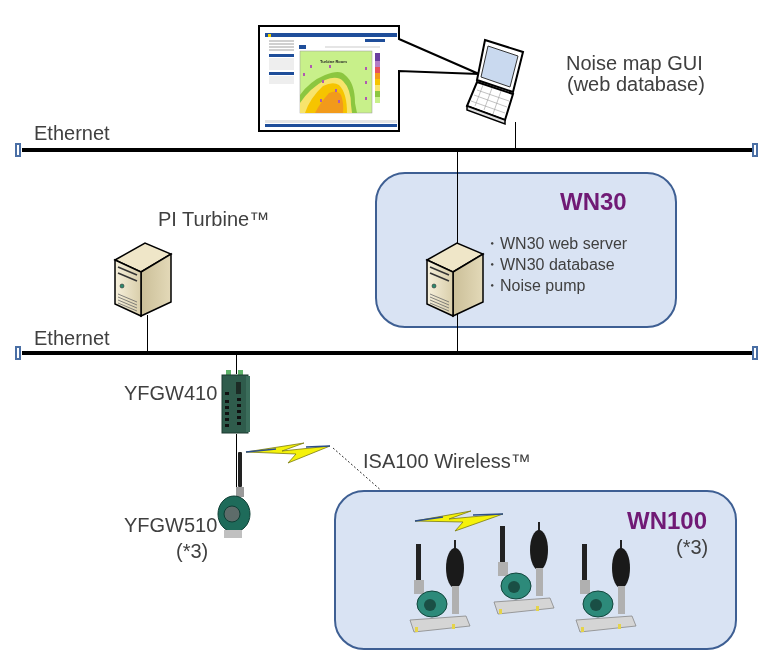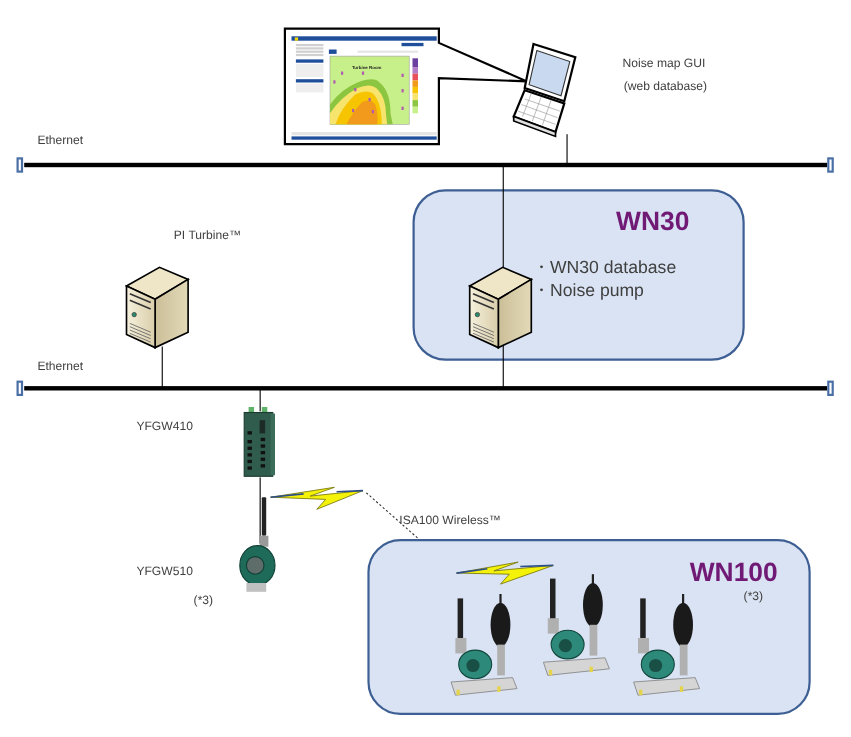--- a/index.html
+++ b/index.html
@@ -1,19 +1,19 @@
 <!DOCTYPE html>
 <html><head>
 <meta charset="utf-8">
 <style>
   html, body { margin: 0; padding: 0; background: #ffffff; }
   body { width: 774px; height: 670px; position: relative; overflow: hidden;
          font-family: "Liberation Sans", "DejaVu Sans", sans-serif; color: #404040; }
   .abs { position: absolute; }
-  .label { font-size: 11px; color: #404040; white-space: nowrap; line-height: 1; }
+  .label { font-size: 20px; color: #404040; white-space: nowrap; line-height: 1; }
   .title-bold { font-weight: bold; color: #701a75; font-size: 24px; line-height: 1; }
   .bus { position: absolute; height: 4px; background: #000; }
   .bus-end { position: absolute; width: 6px; height: 14px; border: 2px solid #4a6fa5; background: #fff; box-sizing: border-box; }
   .vline { position: absolute; width: 1px; background: #000; }
   .group-box { position: absolute; background: #d9e3f3; border: 2px solid #3e5f93; border-radius: 30px; box-sizing: border-box; }
   .bullet-list { list-style: none; margin: 0; padding: 0; font-size: 16px; color: #404040; }
   .bullet-list li { line-height: 21px; white-space: nowrap; }
   svg { overflow: visible; }
 </style>
 </head>
@@ -110,20 +110,21 @@
 
 <div class="abs label" style="left:34px;top:123px;">Ethernet</div>
 <div class="bus" style="left:22px;top:148px;width:730px;"></div>
 <div class="bus-end" style="left:15px;top:143px;"></div>
 <div class="bus-end" style="left:752px;top:143px;"></div>
 
 <div class="group-box" style="left:375px;top:172px;width:302px;height:156px;"></div>
 <div class="vline" style="left:457px;top:150px;height:203px;"></div>
 <div class="abs title-bold" style="left:560px;top:190px;">WN30</div>
 <ul class="abs bullet-list" style="left:484px;top:233px;">
+  <li>・WN30 web server</li>
   <li>・WN30 database</li>
   <li>・Noise pump</li>
 </ul>
 
 <div class="abs" style="left:425px;top:240px;width:62px;height:78px;">
   <svg width="62" height="78">
     <defs>
       <linearGradient id="srvFront" x1="0" x2="1" y1="0" y2="0">
         <stop offset="0" stop-color="#f6f0dc"></stop>
           <stop offset="1" stop-color="#d9ceaa"></stop>
@@ -218,21 +219,21 @@
 <div class="abs" style="left:246px;top:435px;width:90px;height:30px;">
   <svg width="90" height="30">
     <path d="M0,17 L58,8 L36,16 L84,11 L42,28 L50,19 L0,17 Z" fill="#f5f20a" stroke="#7a7a10" stroke-width="0.8"></path>
     <line x1="0" y1="17" x2="30" y2="14" stroke="#2c4e8a" stroke-width="1.5"></line>
     <line x1="60" y1="12" x2="84" y2="11" stroke="#2c4e8a" stroke-width="1.5"></line>
   </svg>
 </div>
 <svg class="abs" style="left:330px;top:445px;" width="90" height="80">
   <line x1="3" y1="3" x2="87" y2="77" stroke="#333" stroke-width="1" stroke-dasharray="2,2"></line>
 </svg>
-<div class="abs label" style="left:363px;top:451px;margin-top:17px;">ISA100 Wireless™</div>
+<div class="abs label" style="left:363px;top:451px;">ISA100 Wireless™</div>
 
 <div class="group-box" style="left:334px;top:490px;width:403px;height:160px;"></div>
 <div class="abs title-bold" style="left:627px;top:509px;">WN100</div>
 <div class="abs label" style="left:676px;top:537px;">(*3)</div>
 
 <div class="abs" style="left:415px;top:507px;width:90px;height:30px;">
   <svg width="90" height="30">
     <path d="M0,14 L56,4 L34,12 L88,7 L40,24 L48,15 L0,14 Z" fill="#f5f20a" stroke="#7a7a10" stroke-width="0.8"></path>
     <line x1="0" y1="14" x2="28" y2="10" stroke="#2c4e8a" stroke-width="1.5"></line>
     <line x1="58" y1="8" x2="88" y2="7" stroke="#2c4e8a" stroke-width="1.5"></line>

